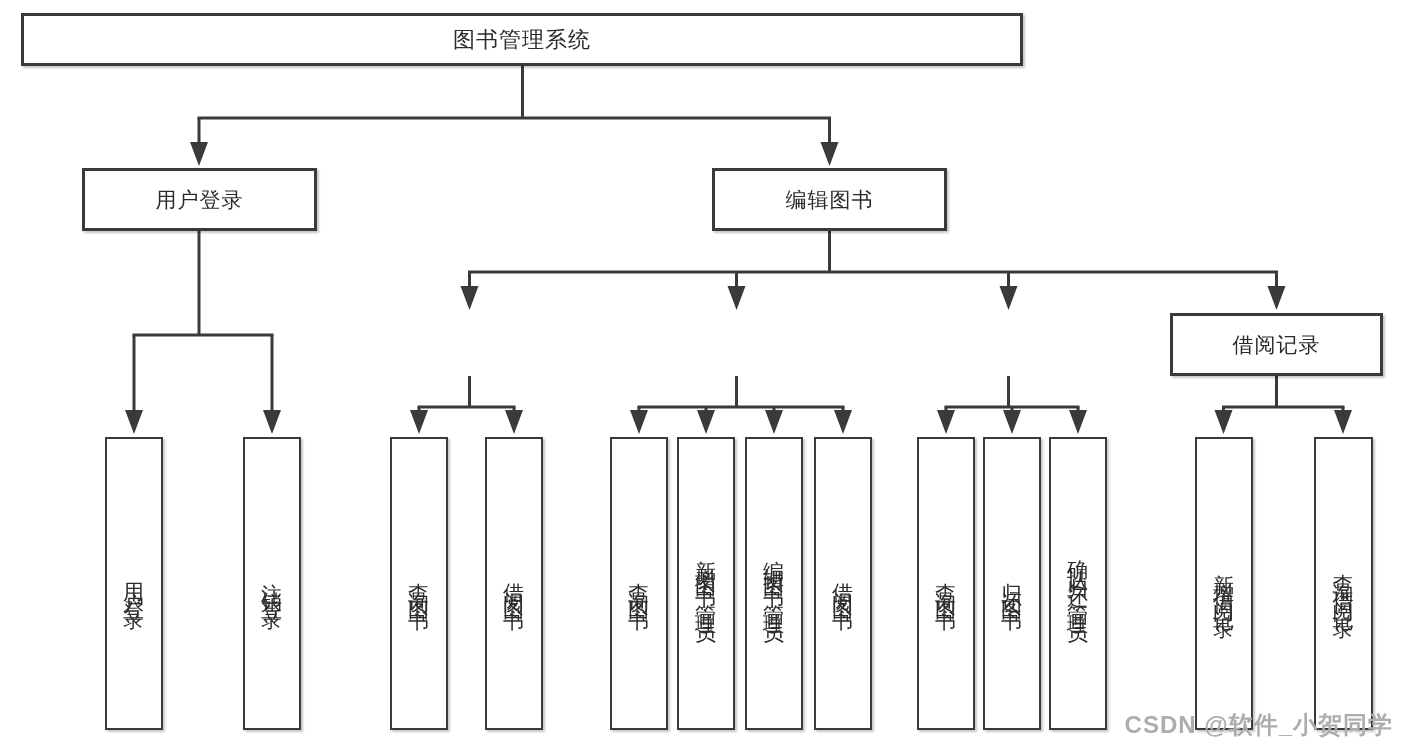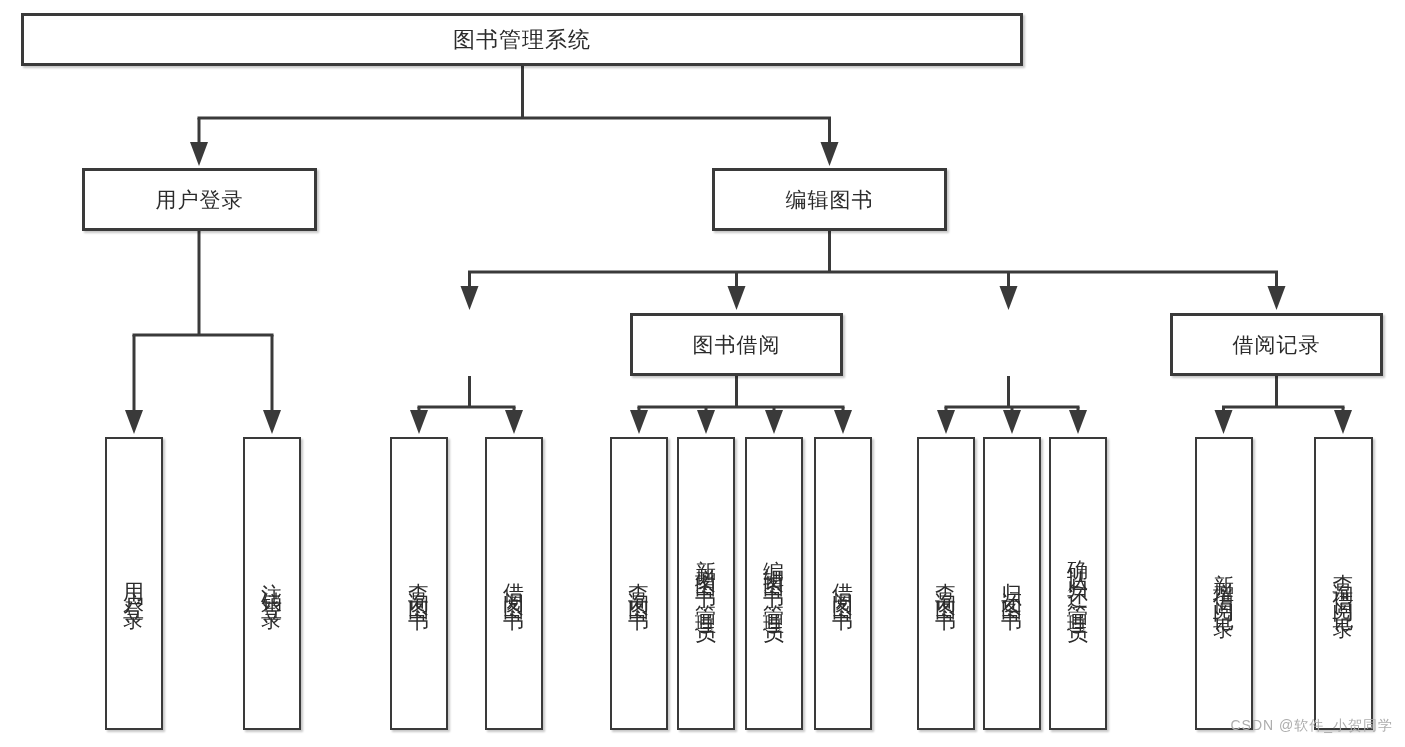--- a/index.html
+++ b/index.html
@@ -37,25 +37,26 @@
   .node-leaf span {
     writing-mode: vertical-rl;
     text-orientation: mixed;
     font-size: 21px;
     letter-spacing: 9px;
     line-height: 1;
   }
   .watermark {
     position: absolute;
     right: 12px;
-    bottom: 12px;
-    font-size: 14px;
+    bottom: 6px;
+    font-size: 24px;
     color: #adadad;
     letter-spacing: 1px;
     white-space: nowrap;
+    font-weight: bold;
   }
 </style>
 </head>
 <body>
 
 <div class="stage">
 
   <svg class="connectors" id="connector-svg" width="1405" height="747">
       <line x1="522.5" y1="66" x2="522.5" y2="118" stroke="#3a3a3a" stroke-width="3"></line>
       <line x1="197.5" y1="118" x2="831" y2="118" stroke="#3a3a3a" stroke-width="3"></line>
@@ -115,23 +116,20 @@
     <span>图书管理系统</span>
   </div>
 
   <div class="node node-h" style="left:82px;top:168px;width:235px;height:63px">
     <span>用户登录</span>
   </div>
   <div class="node node-h" style="left:712px;top:168px;width:235px;height:63px">
     <span>编辑图书</span>
   </div>
 
-  <div class="node node-h" style="left:630px;top:313px;width:213px;height:63px">
-    <span>图书借阅</span>
-  </div>
   <div class="node node-h" style="left:1170px;top:313px;width:213px;height:63px">
     <span>借阅记录</span>
   </div>
 
   <div class="node node-leaf" style="left:105px;top:437px;width:58px;height:293px">
     <span>用户登录</span>
   </div>
   <div class="node node-leaf" style="left:243px;top:437px;width:58px;height:293px">
     <span>注销登录</span>
   </div>

